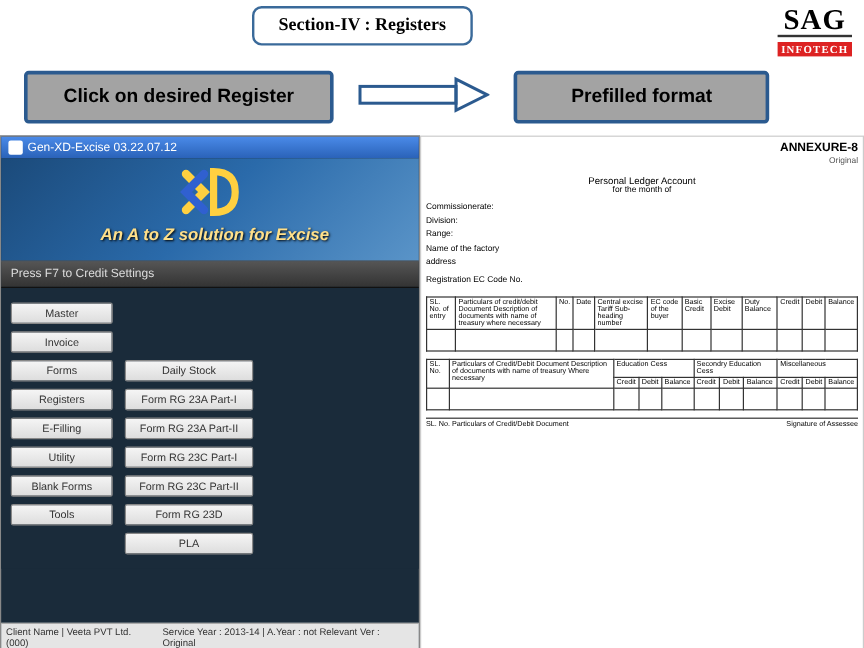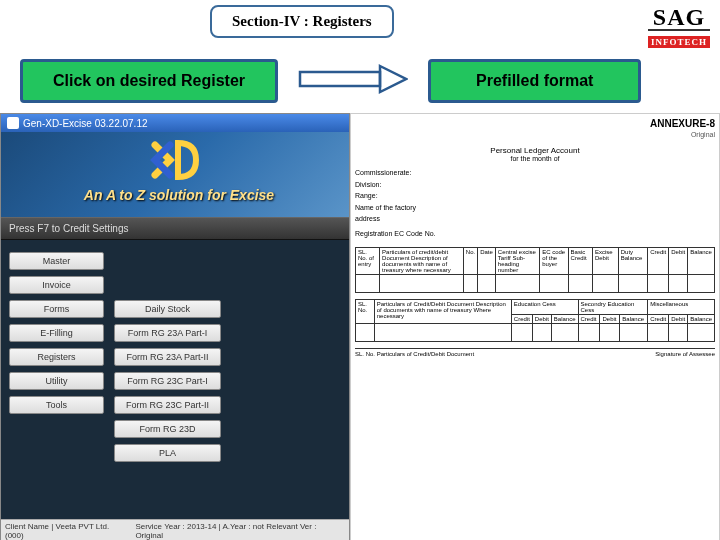--- a/index.html
+++ b/index.html
@@ -5,40 +5,40 @@
   * { box-sizing: border-box; margin: 0; padding: 0; }
   body { font-family: Arial, sans-serif; width: 720px; height: 540px; background: #fff; position: relative; overflow: hidden; }
   
   .top-bar { display: flex; align-items: flex-start; padding: 5px 10px; font-family: Liberation Serif, serif; }
   .section-badge { border: 2px solid #3a6a9a; border-radius: 8px; padding: 6px 20px; font-weight: bold; font-size: 15px; margin-left: 200px; }
   .logo-brand { margin-left: auto; text-align: center; }
   .logo-brand .sag { font-weight: 900; font-size: 24px; letter-spacing: 1px; border-bottom: 2px solid #333; line-height: 1; }
   .logo-brand .infotech { background: #d22; color: #fff; font-size: 9px; font-weight: bold; letter-spacing: 1px; padding: 1px 3px; display: inline-block; }
   
   .instr-row { display: flex; align-items: center; padding: 5px 20px 10px; gap: 20px; }
-  .instr-badge { border: 3px solid #2b5a8f; border-radius: 4px; padding: 10px 30px; font-weight: bold; font-size: 16px; background: #22c55e; }
+  .instr-badge { border: 3px solid #2b5a8f; border-radius: 4px; padding: 10px 30px; font-weight: bold; font-size: 16px; background: #a3a3a3; }
   .arrow-wrap { flex: 0 0 auto; }
   .arrow-svg { width: 110px; height: 34px; }
   .instr-badge.right { padding: 10px 45px; }
   
   .content { display: flex; height: 430px; }
   .left-panel { width: 350px; background: #1a2b3a; position: relative; border: 1px solid #888; }
   .titlebar { background: linear-gradient(#4a8ae8, #2a62b8); color: #fff; font-size: 10px; padding: 3px 6px; display: flex; align-items: center; gap: 4px; }
   .titlebar-icon { width: 12px; height: 12px; background: #fff; border-radius: 2px; }
   
   .banner { background: linear-gradient(135deg, #1b4a7a 0%, #2a6aaa 50%, #5a94c8 100%); height: 85px; display: flex; align-items: center; padding: 0 8px; position: relative; overflow: hidden; flex-direction: column; }
   .banner-logo { width: 55px; height: 55px; display: flex; align-items: center; justify-content: center; }
   .banner-logo svg { width: 50px; height: 50px; }
   .banner-text { color: #ffe08a; font-style: italic; font-weight: bold; font-size: 14px; margin-left: 8px; text-shadow: 1px 1px 2px #000; }
   
   .f7-bar { background: linear-gradient(#555, #333); color: #ddd; font-size: 10px; padding: 5px 8px; border-top: 1px solid #666; border-bottom: 1px solid #111; }
   
   .menu-area { display: flex; padding: 12px 8px; gap: 10px; background: #1a2b3a; }
   .menu-col { display: flex; flex-direction: column; gap: 6px; }
-  .menu-btn { background: linear-gradient(#f5f5f5, #ddd); border: 1px solid #888; font-size: 9px; padding: 3px 4px; text-align: center; width: 95px; color: #333; cursor: pointer; border-radius: 2px; height: 18px; overflow: hidden; }
+  .menu-btn { background: linear-gradient(#f5f5f5, #ddd); border: 1px solid #888; font-size: 9px; padding: 3px 4px; text-align: center; width: 85px; color: #333; cursor: pointer; border-radius: 2px; height: 18px; overflow: hidden; }
   .menu-btn.sub { width: 107px; }
   
   .status-bar { position: absolute; bottom: 0; left: 0; right: 0; background: #e5e5e5; border-top: 1px solid #aaa; font-size: 8px; padding: 2px 4px; display: flex; gap: 6px; color: #333; }
   
   .right-panel { flex: 1; background: #fff; border: 1px solid #ccc; font-size: 7px; padding: 4px; position: relative; overflow: hidden; }
   .annex-head { text-align: right; font-weight: bold; font-size: 10px; }
   .annex-orig { text-align: right; font-size: 7px; color: #555; margin-top: 2px; }
   .annex-title { text-align: center; margin-top: 8px; font-size: 8px; }
   .annex-sub { text-align: center; font-size: 7px; margin-bottom: 6px; }
   .form-labels { font-size: 7px; line-height: 1.5; margin-bottom: 8px; }
@@ -87,23 +87,24 @@
         </svg>
       </div>
       <div class="banner-text">An A to Z solution for Excise</div>
     </div>
     <div class="f7-bar">Press F7 to Credit Settings</div>
     <div class="menu-area">
       <div class="menu-col">
         <button class="menu-btn">Master</button>
         <button class="menu-btn">Invoice</button>
         <button class="menu-btn">Forms</button>
+        <button class="menu-btn">Registers</button>
         <button class="menu-btn">E-Filling</button>
-        <button class="menu-btn">Registers</button>
         <button class="menu-btn">Utility</button>
+        <button class="menu-btn">Blank Forms</button>
         <button class="menu-btn">Tools</button>
       </div>
       <div class="menu-col" style="margin-top:48px">
         <button class="menu-btn sub">Daily Stock</button>
         <button class="menu-btn sub">Form RG 23A Part-I</button>
         <button class="menu-btn sub">Form RG 23A Part-II</button>
         <button class="menu-btn sub">Form RG 23C Part-I</button>
         <button class="menu-btn sub">Form RG 23C Part-II</button>
         <button class="menu-btn sub">Form RG 23D</button>
         <button class="menu-btn sub">PLA</button>

